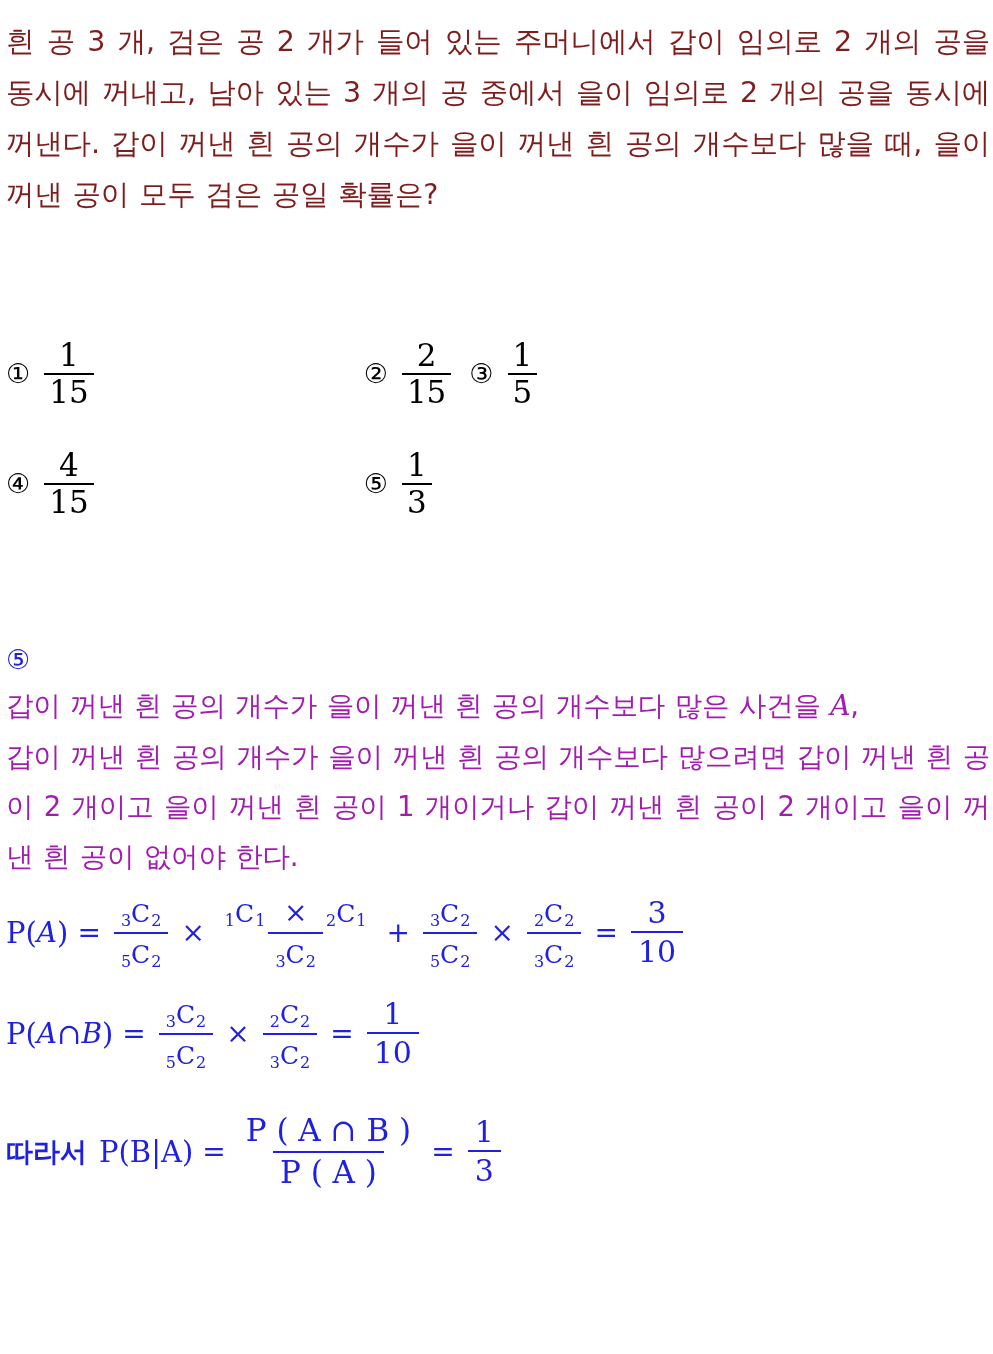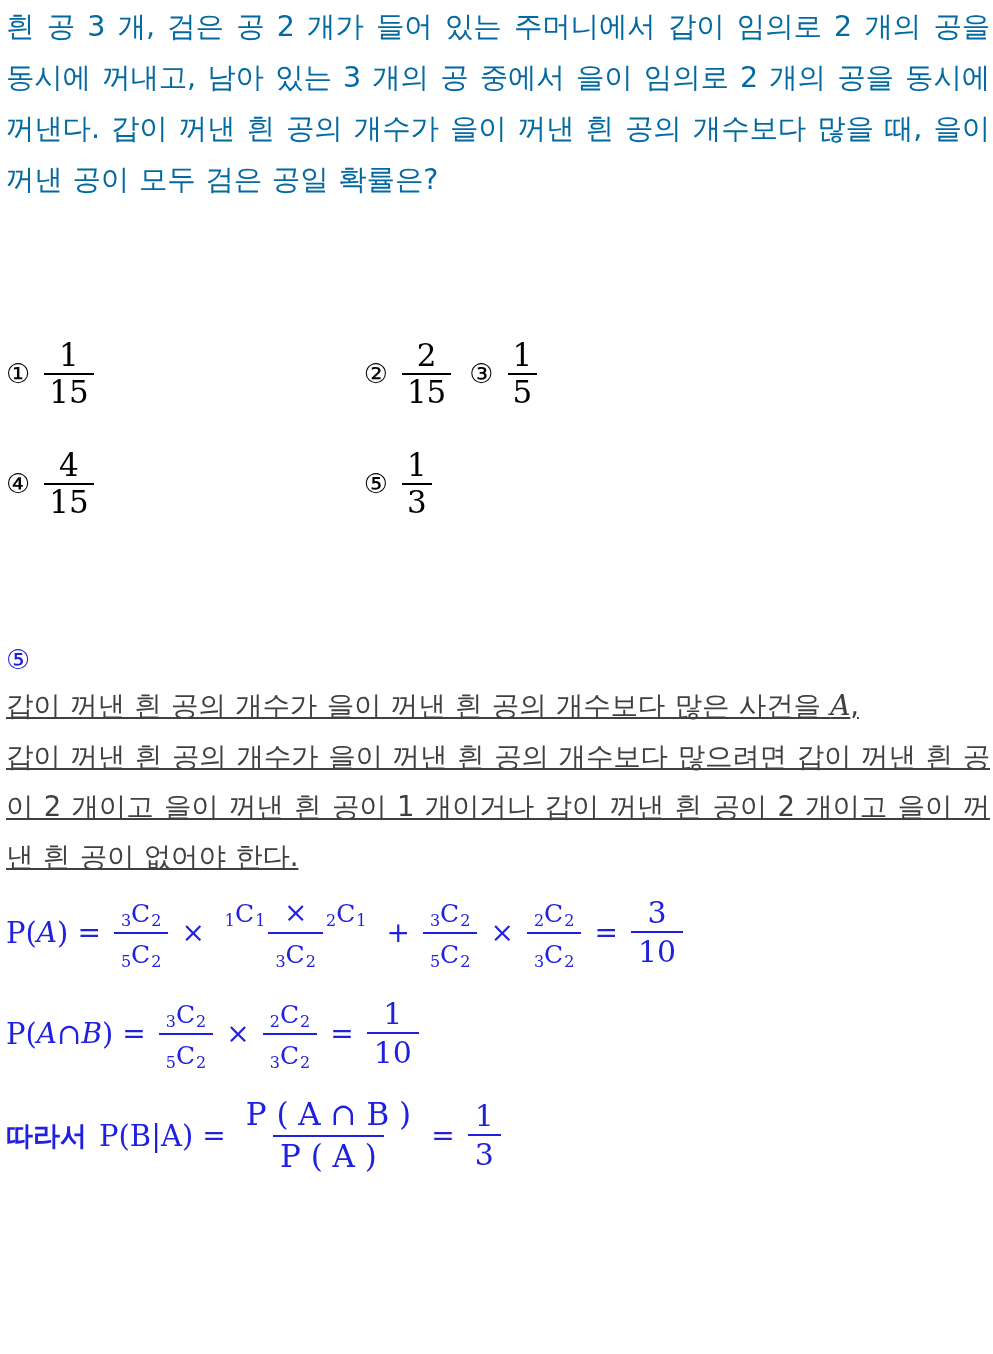--- a/index.html
+++ b/index.html
@@ -18,28 +18,28 @@
   .page {
     position: relative;
     width: 993px;
     height: 1354px;
     padding: 0;
   }
 
   
   .question {
     position: absolute;
-    top: 1px;
+    top: 16px;
     left: 6px;
     width: 984px;
     font-family: "DejaVu Sans", sans-serif;
     font-size: 28.5px;
     line-height: 51px;
     letter-spacing: -0.2px;
-    color: #0369a1;
+    color: #7f1d1d;
     text-align: justify;
     word-spacing: 1px;
   }
 
   
   .choices {
     position: absolute;
     top: 338px;
     left: 6px;
     width: 984px;
@@ -93,43 +93,42 @@
     font-family: "DejaVu Sans", sans-serif;
     font-size: 27px;
     line-height: 40px;
     color: #2020e0;
   }
   .sol-text {
     font-family: "DejaVu Sans", sans-serif;
     font-size: 27.5px;
     line-height: 50px;
     letter-spacing: -0.2px;
-    color: #404040;
+    color: #a21caf;
     text-align: justify;
     word-spacing: 1px;
-    text-decoration: underline;
   }
   .mathvar {
     font-family: "DejaVu Serif", serif;
     font-style: italic;
     font-size: 28px;
   }
 
   
   .mathline {
     display: flex;
     align-items: center;
     color: #2020e0;
     font-family: "DejaVu Serif", serif;
     font-size: 30px;
     white-space: nowrap;
   }
   .mathline.l1 { margin-top: 14px; }
   .mathline.l2 { margin-top: 26px; }
-  .mathline.l3 { margin-top: 26px; }
+  .mathline.l3 { margin-top: 42px; }
 
   .op { margin: 0 9px; font-size: 28px; }
 
   
   .comb {
     display: inline-flex;
     align-items: baseline;
     font-family: "DejaVu Serif", serif;
     font-size: 25px;
   }

